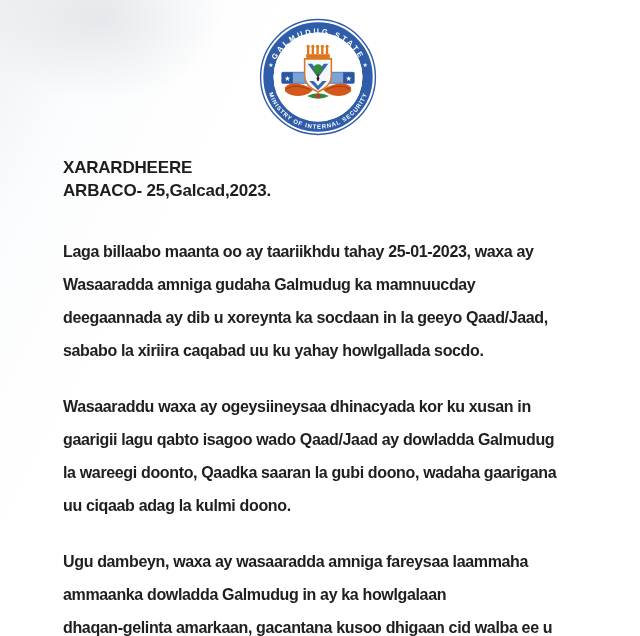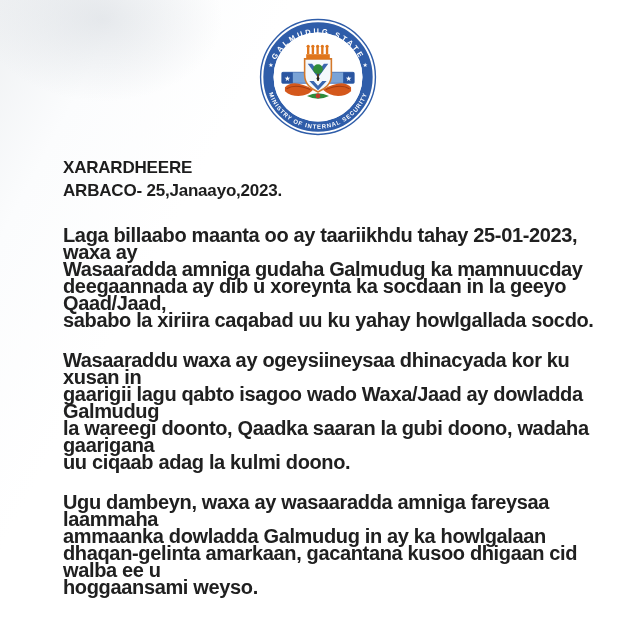--- a/index.html
+++ b/index.html
@@ -19,29 +19,29 @@
   }
   .seal-wrap {
     position: absolute;
     top: 18px; left: 0; right: 4px;
     display: flex; justify-content: center;
   }
   .content {
     position: absolute;
     left: 63px; top: 156px; width: 532px;
   }
-  .heading { margin-bottom: 25px; }
+  .heading { margin-bottom: 33px; }
   .place, .date {
     font-size: 17px; font-weight: bold;
     line-height: 23px; letter-spacing: -0.2px;
   }
   .body-text p {
     margin: 0 0 23px 0;
-    font-size: 20px; font-weight: bold;
-    line-height: 17px; letter-spacing: -0.35px;
+    font-size: 16px; font-weight: bold;
+    line-height: 33px; letter-spacing: -0.35px;
     white-space: pre-line;
     color: #202020;
   }
 </style>
 </head>
 <body>
 
 <div class="page">
 
   <div class="seal-wrap">
@@ -115,29 +115,29 @@
           <circle cx="5.5" cy="-42" r="2"></circle>
           <circle cx="11.5" cy="-42" r="2"></circle>
         </g>
       </g>
     </svg>
   </div>
 
   <div class="content">
     <div class="heading">
       <div class="place">XARARDHEERE</div>
-      <div class="date">ARBACO- 25,Janaayo,2023.</div>
+      <div class="date">ARBACO- 25,Galcad,2023.</div>
     </div>
     <div class="body-text">
       <p>Laga billaabo maanta oo ay taariikhdu tahay 25-01-2023, waxa ay
 Wasaaradda amniga gudaha Galmudug ka mamnuucday
 deegaannada ay dib u xoreynta ka socdaan in la geeyo Qaad/Jaad,
 sababo la xiriira caqabad uu ku yahay howlgallada socdo.</p>
       <p>Wasaaraddu waxa ay ogeysiineysaa dhinacyada kor ku xusan in
-gaarigii lagu qabto isagoo wado Waxa/Jaad ay dowladda Galmudug
+gaarigii lagu qabto isagoo wado Qaad/Jaad ay dowladda Galmudug
 la wareegi doonto, Qaadka saaran la gubi doono, wadaha gaarigana
 uu ciqaab adag la kulmi doono.</p>
       <p>Ugu dambeyn, waxa ay wasaaradda amniga fareysaa laammaha
 ammaanka dowladda Galmudug in ay ka howlgalaan
 dhaqan-gelinta amarkaan, gacantana kusoo dhigaan cid walba ee u
 hoggaansami weyso.</p>
     </div>
   </div>
 
 </div>

